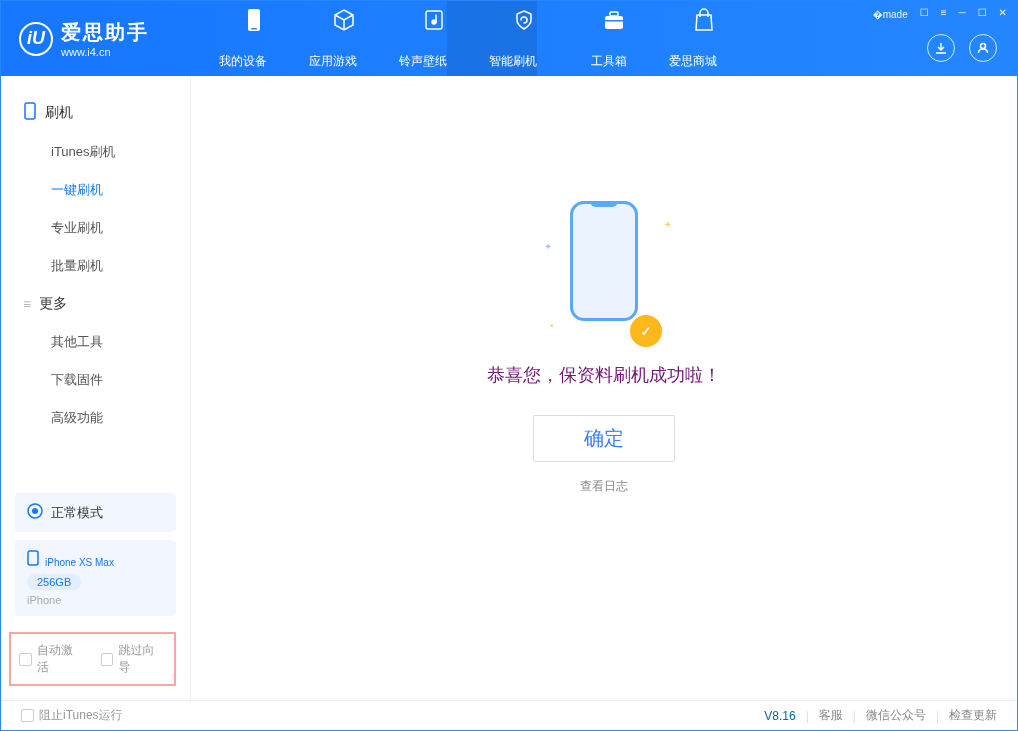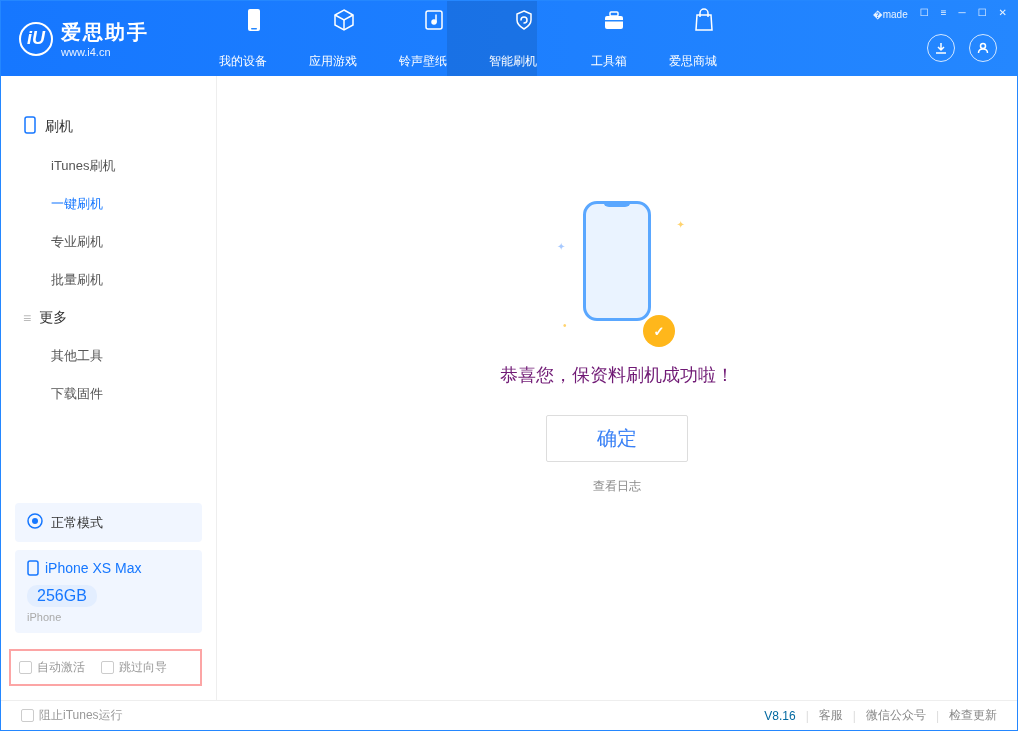--- a/index.html
+++ b/index.html
@@ -12,28 +12,28 @@
 .logo-sub { font-size: 11px; opacity: 0.9; }
 .nav { display: flex; height: 100%; margin-left: 10px; }
 .nav-item { width: 90px; display: flex; flex-direction: column; align-items: flex-end; justify-content: center; gap: 20px; cursor: pointer; font-size: 12px; position: relative; }
 .nav-item.active { background: rgba(0,0,0,0.1); }
 .nav-icon { width: 26px; height: 26px; display: flex; align-items: center; justify-content: center; }
 .titlebar-icons { position: absolute; top: 6px; right: 10px; display: flex; gap: 12px; font-size: 10px; }
 .titlebar-icons span { cursor: pointer; opacity: 0.9; }
 .header-right { position: absolute; right: 20px; bottom: 14px; display: flex; gap: 14px; }
 .circle-btn { width: 28px; height: 28px; border: 1.5px solid rgba(255,255,255,0.8); border-radius: 50%; display: flex; align-items: center; justify-content: center; cursor: pointer; color: #fff; }
 .body { display: flex; height: calc(100% - 75px - 30px); }
-.sidebar { width: 216px; border-right: 1px solid #eee; padding-top: 30px; display: flex; flex-direction: column; position: relative; }
+.sidebar { width: 190px; border-right: 1px solid #eee; padding-top: 16px; display: flex; flex-direction: column; position: relative; }
 .side-section-title { display: flex; align-items: center; gap: 8px; padding: 10px 22px; font-size: 14px; color: #333; font-weight: 500; }
 .side-child { padding: 10px 22px 10px 50px; font-size: 13px; color: #555; cursor: pointer; }
 .side-child.active { color: #1677ff; }
 .device-status { margin: auto 14px 0 14px; background: #f1f6ff; border-radius: 4px; padding: 10px 12px; display: flex; align-items: center; gap: 8px; color: #333; font-size: 13px; }
 .device-info { margin: 8px 14px 16px 14px; background: #f1f6ff; border-radius: 4px; padding: 10px 12px; }
-.device-name { color: #1677ff; font-weight: 500; font-size: 14px; display: flex; align-items: flex-start; gap: 6px; }
-.device-cap { display: inline-block; background: #e3eeff; color: #1677ff; border-radius: 10px; padding: 2px 10px; font-size: 16px; margin-top: 6px; }
+.device-name { color: #1677ff; font-weight: 500; font-size: 10px; display: flex; align-items: flex-end; gap: 6px; }
+.device-cap { display: inline-block; background: #e3eeff; color: #1677ff; border-radius: 10px; padding: 2px 10px; font-size: 11px; margin-top: 6px; }
 .device-type { font-size: 11px; color: #aaa; margin-top: 4px; }
 .checkbox-row { border: 2px solid #fca5a5; margin: 0 14px 14px 8px; padding: 8px 8px; display: flex; gap: 16px; align-items: center; }
 .checkbox-item { display: flex; align-items: center; gap: 5px; color: #999; font-size: 12px; }
 .fake-checkbox { width: 13px; height: 13px; border: 1px solid #ccc; border-radius: 2px; }
 .main { flex: 1; display: flex; flex-direction: column; align-items: center; justify-content: center; padding-bottom: 80px; }
 .phone-illust { width: 100px; height: 140px; position: relative; margin-bottom: 22px; }
 .phone-body { position: absolute; left: 16px; top: 0; width: 68px; height: 120px; border: 3px solid #5aa7ff; border-radius: 14px; background: #eaf3ff; }
 .phone-notch { position: absolute; top: -3px; left: 50%; transform: translateX(-50%); width: 28px; height: 6px; background: #5aa7ff; border-radius: 0 0 6px 6px; }
 .phone-check { position: absolute; right: -8px; bottom: -6px; width: 32px; height: 32px; background: #ffb71b; border-radius: 50%; display: flex; align-items: center; justify-content: center; color: #fff; font-weight: bold; }
 .sparkle { position: absolute; color: #a7c9ff; font-size: 10px; }
@@ -153,20 +153,21 @@
     <div class="side-child active">一键刷机</div>
     <div class="side-child">专业刷机</div>
     <div class="side-child">批量刷机</div>
 
     <div class="side-section-title">
       <span class="sec-icon" style="color:#bbb">≡</span>
       <span>更多</span>
     </div>
     <div class="side-child">其他工具</div>
     <div class="side-child">下载固件</div>
+    <div class="side-child">高级功能</div>
 
     <div class="device-status">
       <span><svg width="16" height="16" viewBox="0 0 16 16">
             <circle cx="8" cy="8" r="7" fill="none" stroke="#1677ff" stroke-width="1.5"></circle>
             <circle cx="8" cy="8" r="3" fill="#1677ff"></circle>
           </svg></span>
       <span>正常模式</span>
     </div>
     <div class="device-info">
       <div class="device-name">

